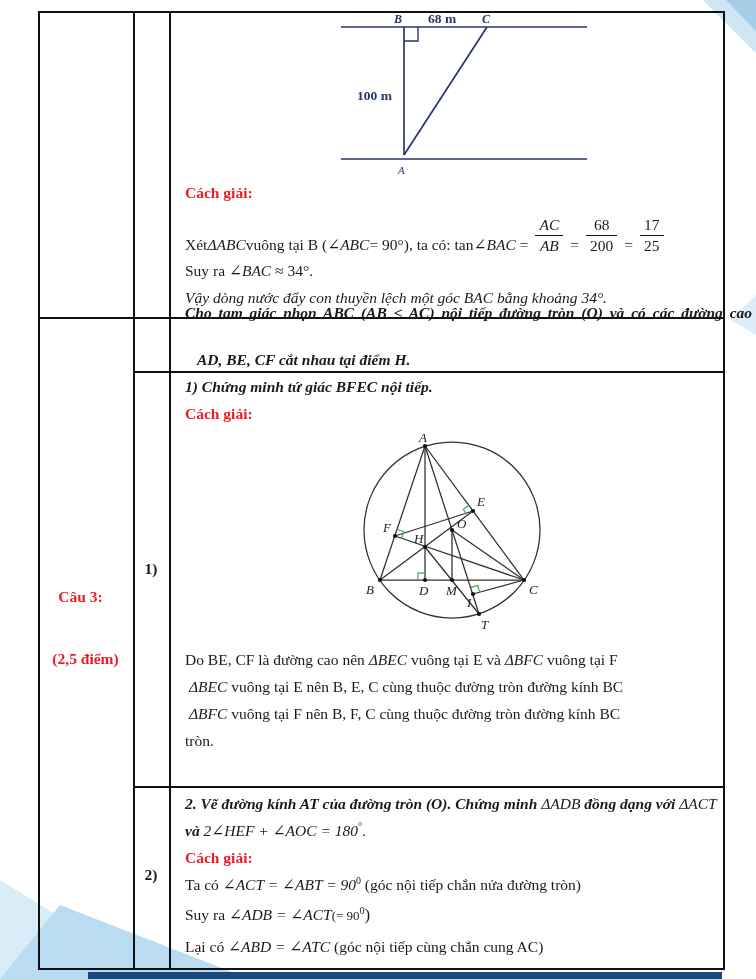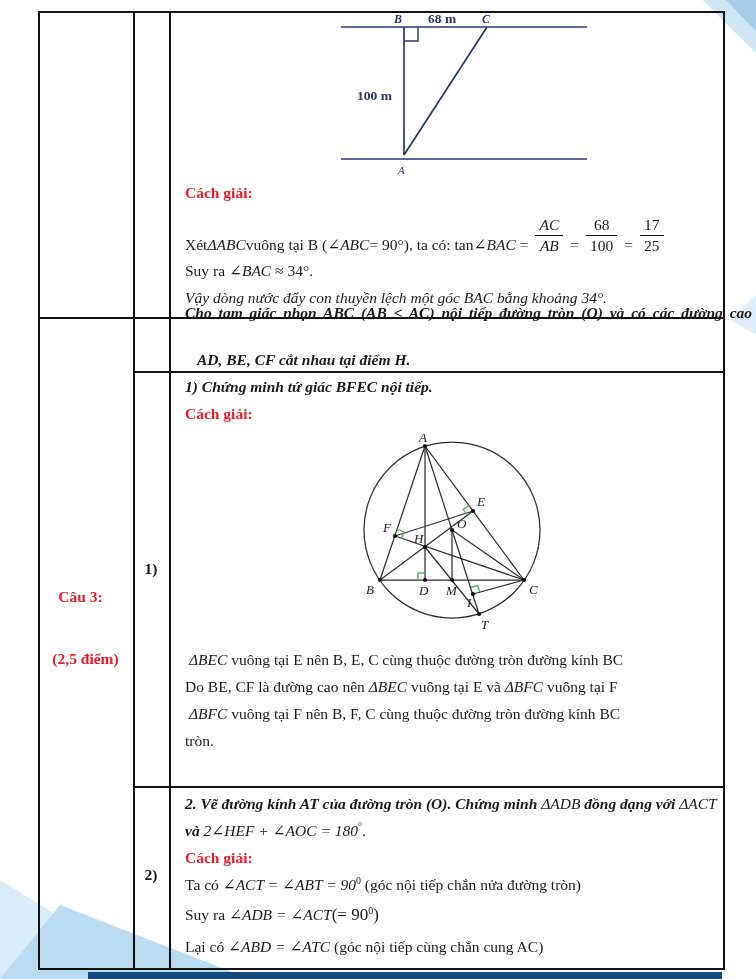--- a/index.html
+++ b/index.html
@@ -74,21 +74,21 @@
       <span> = 90°), ta có:  tan</span>
       <span class="it">∠BAC</span>
     <span style="margin:0 4px;">=</span>
     <span class="frac">
         <span class="num it">AC</span>
         <span class="den it">AB</span>
       </span>
     <span style="margin:0 4px;">=</span>
     <span class="frac">
         <span class="num">68</span>
-        <span class="den">100</span>
+        <span class="den">200</span>
       </span>
     <span style="margin:0 4px;">=</span>
     <span class="frac">
         <span class="num">17</span>
         <span class="den">25</span>
       </span>
   </div>
 
   <div class="abs" style="left:185px;top:262px;">
     <span>Suy ra </span><span class="it">∠BAC</span><span> ≈ 34°.</span>
@@ -145,37 +145,37 @@
       <text x="127" y="74">E</text>
       <text x="33" y="100">F</text>
       <text x="64" y="111">H</text>
       <text x="107" y="96">O</text>
       <text x="117" y="175">I</text>
       <text x="131" y="197">T</text>
     </g>
   </svg>
 
   <div class="abs soltext" style="left:185px;top:646px;">
+    <div><span>Do BE, CF là đường cao nên </span><span class="it">ΔBEC</span><span> vuông tại E và </span><span class="it">ΔBFC</span><span> vuông tại F</span></div>
     <div style="padding-left:4px;"><span class="it">ΔBEC</span><span> vuông tại E nên B, E, C cùng thuộc đường tròn đường kính BC</span></div>
-    <div><span>Do BE, CF là đường cao nên </span><span class="it">ΔBEC</span><span> vuông tại E và </span><span class="it">ΔBFC</span><span> vuông tại F</span></div>
     <div style="padding-left:4px;"><span class="it">ΔBFC</span><span> vuông tại F nên B, F, C cùng thuộc đường tròn đường kính BC</span></div>
     <div>tròn.</div>
   </div>
 
   <div class="abs" style="left:185px;top:795px;">
     <span class="bi">2. Vẽ đường kính AT của đường tròn (O). Chứng minh </span><span class="it">ΔADB</span><span class="bi"> đồng dạng với </span><span class="it">ΔACT</span>
   </div>
   <div class="abs" style="left:185px;top:822px;">
     <span class="bi">và </span><span class="it">2∠HEF + ∠AOC = 180</span><span class="sup">°</span><span>.</span>
   </div>
   <div class="abs red" style="left:185px;top:849px;">Cách giải:</div>
 
   <div class="abs" style="left:185px;top:876px;">
     <span>Ta có </span><span class="it">∠ACT = ∠ABT = 90</span><span class="sup">0</span><span> (góc nội tiếp chắn nửa đường tròn)</span>
   </div>
   <div class="abs" style="left:185px;top:905px;">
-    <span>Suy ra </span><span class="it">∠ADB = ∠ACT</span><span style="font-size:17px;">(= 90</span><span class="sup">0</span><span style="font-size:17px;">)</span>
+    <span>Suy ra </span><span class="it">∠ADB = ∠ACT</span><span style="font-size:13px;">(= 90</span><span class="sup">0</span><span style="font-size:17px;">)</span>
   </div>
   <div class="abs" style="left:185px;top:938px;">
     <span>Lại có </span><span class="it">∠ABD = ∠ATC</span><span> (góc nội tiếp cùng chắn cung AC)</span>
   </div>
 
 </div>
 
 </body></html>

